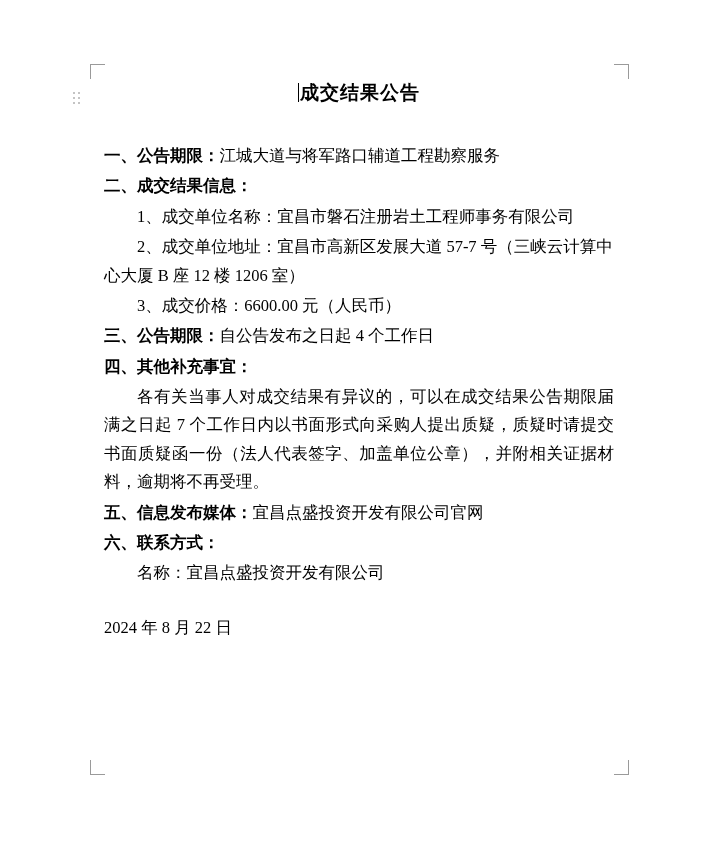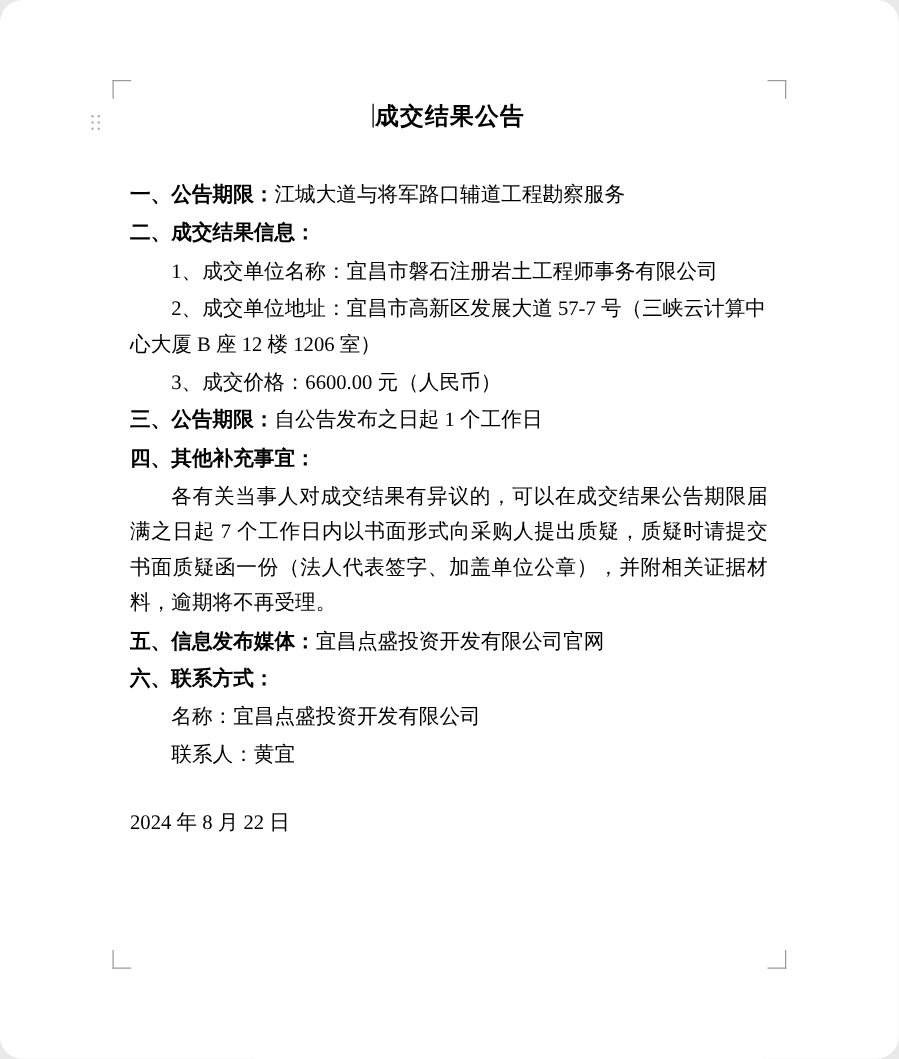--- a/index.html
+++ b/index.html
@@ -12,21 +12,20 @@
     height: 847px;
     overflow: hidden;
     font-family: "Liberation Serif", "DejaVu Serif", serif;
   }
   .page {
     position: relative;
     width: 719px;
     height: 847px;
     background: #ffffff;
     box-sizing: border-box;
-    border-radius: 18px;
   }
   
   .corner {
     position: absolute;
     width: 14px;
     height: 14px;
     border-color: #9a9a9a;
     border-style: solid;
     border-width: 0;
   }
@@ -116,26 +115,25 @@
 
     <div class="title"><span class="caret"></span><span>成交结果公告</span></div>
 
     <p class="lvl1"><span>一、公告期限：</span><span class="normal">江城大道与将军路口辅道工程勘察服务</span></p>
 
     <p class="lvl1">二、成交结果信息：</p>
     <p class="lvl2">1、成交单位名称：宜昌市磐石注册岩土工程师事务有限公司</p>
     <p class="lvl2">2、成交单位地址：宜昌市高新区发展大道 57-7 号（三峡云计算中心大厦 B 座 12 楼 1206 室）</p>
     <p class="lvl2">3、成交价格：6600.00 元（人民币）</p>
 
-    <p class="lvl1"><span>三、公告期限：</span><span class="normal">自公告发布之日起 1 个工作日</span></p>
+    <p class="lvl1"><span>三、公告期限：</span><span class="normal">自公告发布之日起 4 个工作日</span></p>
 
     <p class="lvl1">四、其他补充事宜：</p>
     <p class="body-para">各有关当事人对成交结果有异议的，可以在成交结果公告期限届满之日起 7 个工作日内以书面形式向采购人提出质疑，质疑时请提交书面质疑函一份（法人代表签字、加盖单位公章），并附相关证据材料，逾期将不再受理。</p>
 
     <p class="lvl1"><span>五、信息发布媒体：</span><span class="normal">宜昌点盛投资开发有限公司官网</span></p>
 
     <p class="lvl1">六、联系方式：</p>
     <p class="contact-line">名称：宜昌点盛投资开发有限公司</p>
-    <p class="contact-line">联系人：黄宜</p>
 
     <p class="date">2024 年 8 月 22 日</p>
   </div>
 </div>
 
 </body></html>

